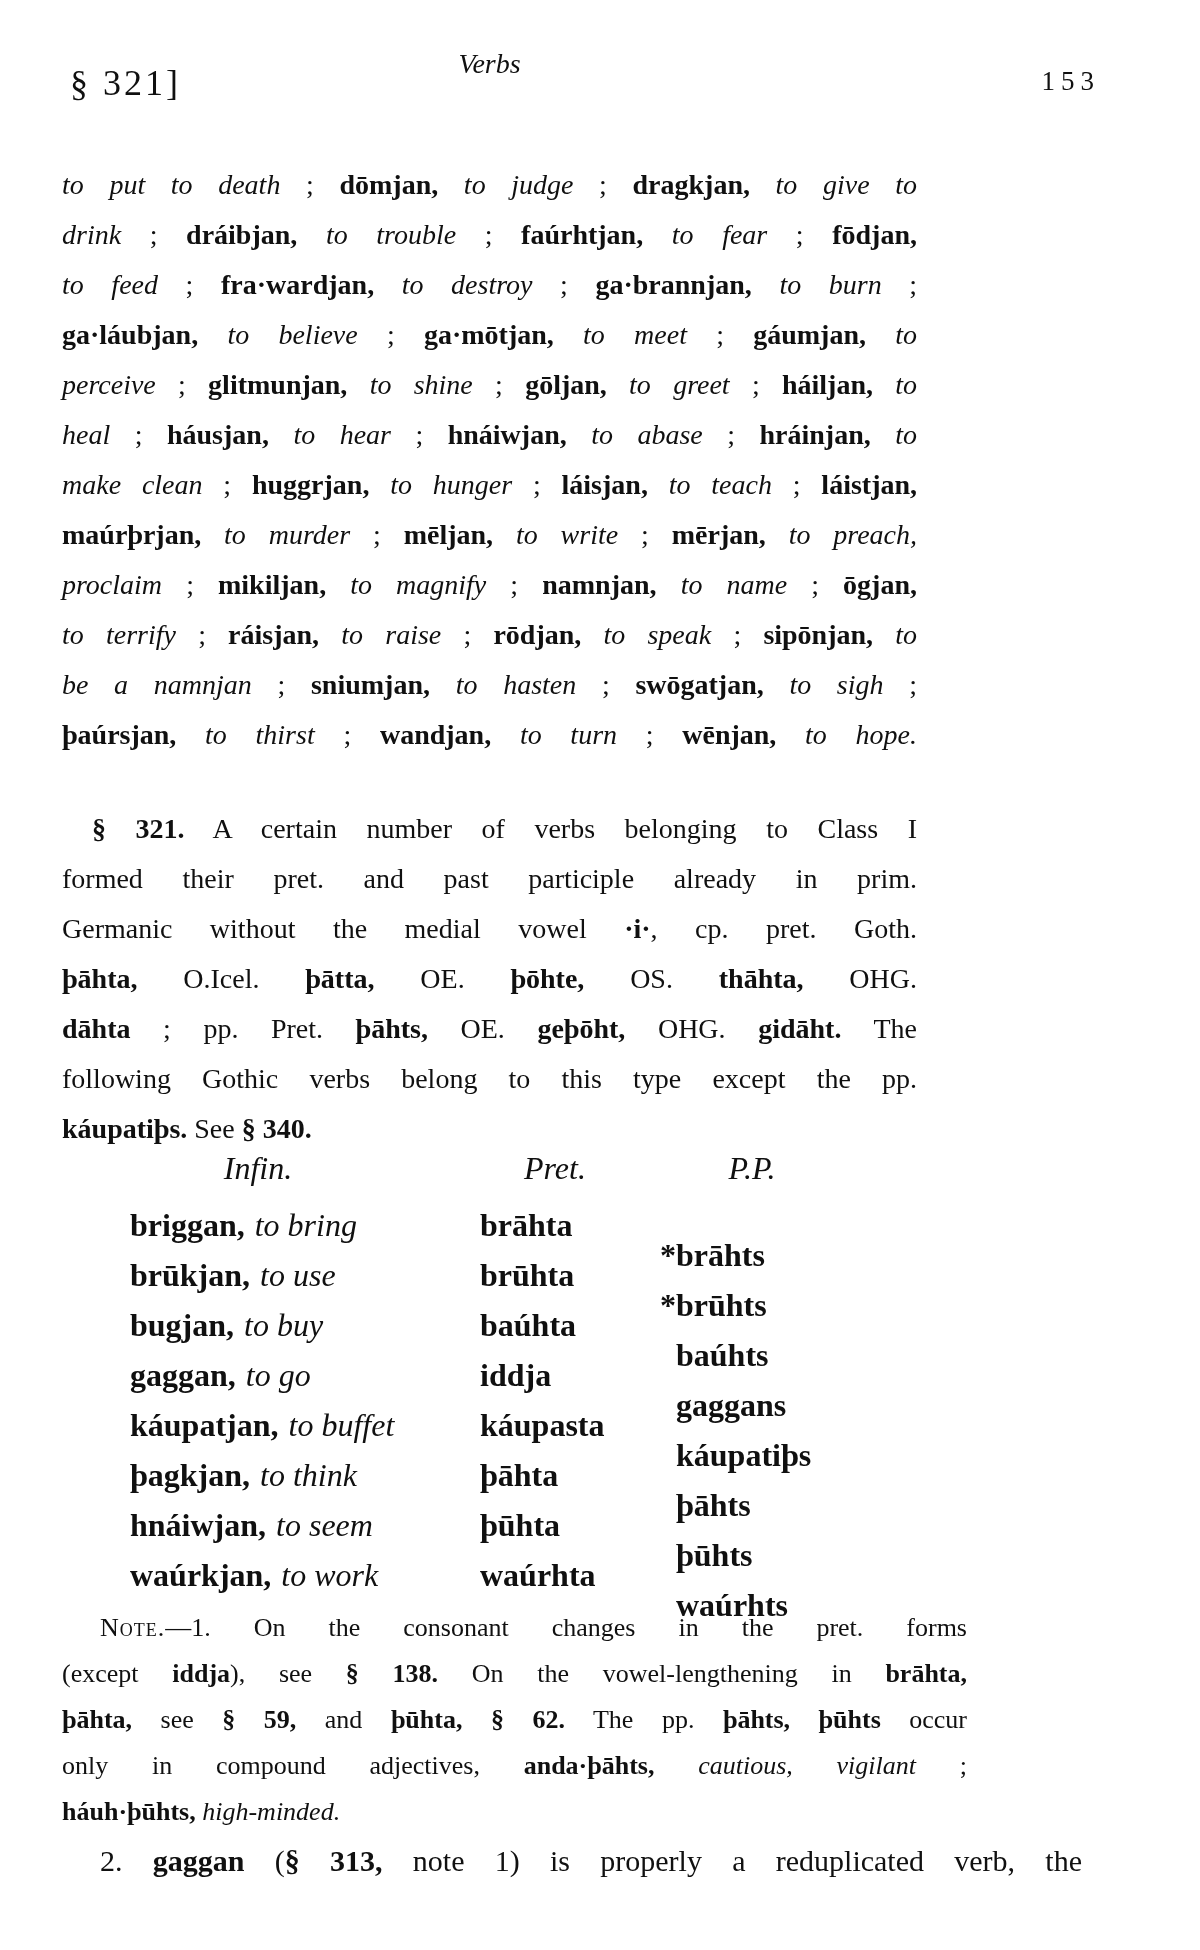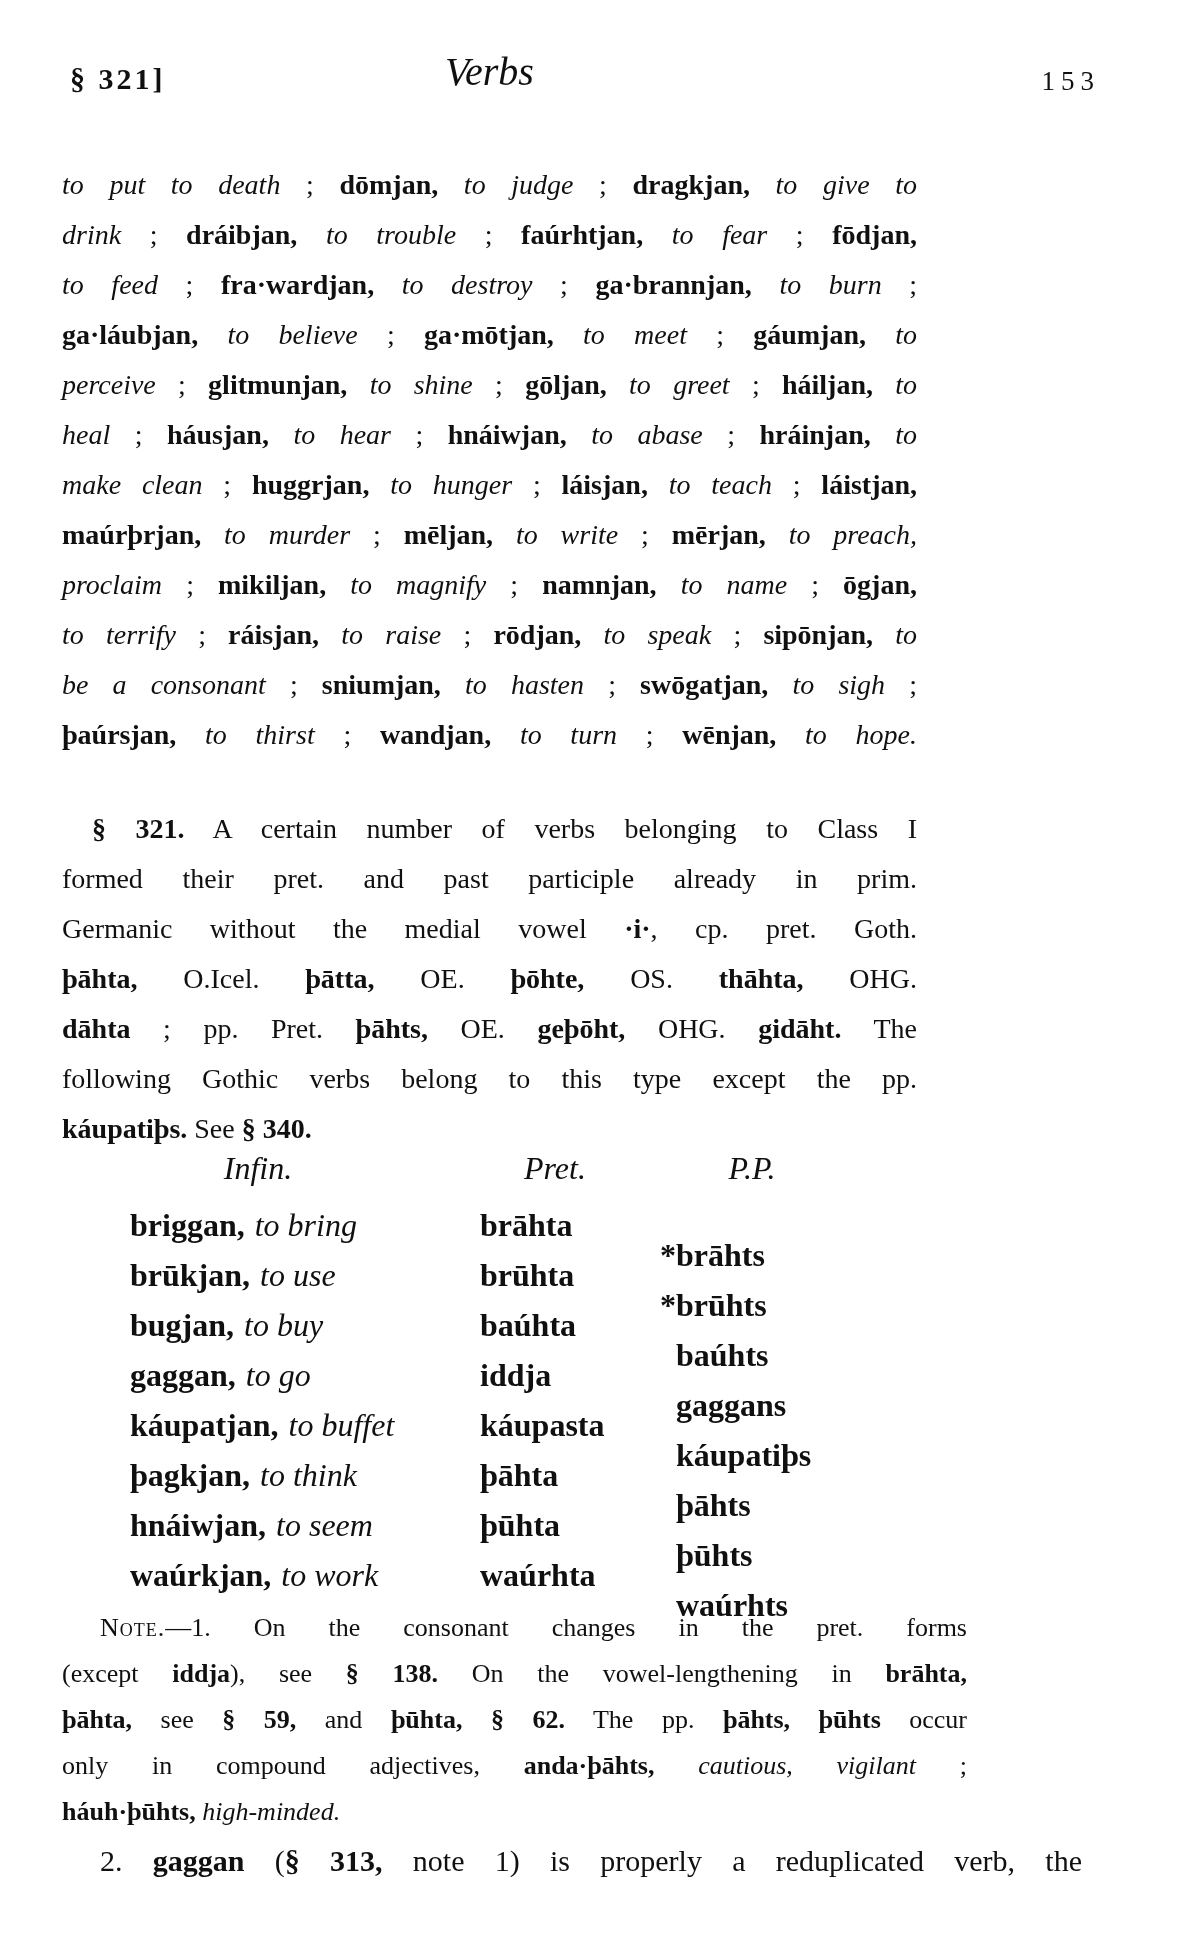--- a/index.html
+++ b/index.html
@@ -8,25 +8,25 @@
     width:1200px; height:1950px;
     margin:0 auto;
     background:#ffffff;
     color:#101010;
     font-family:"Liberation Serif","DejaVu Serif",serif;
     overflow:hidden;
   }
   
   .hdr-section {
     position:absolute; left:70px; top:62px;
-    font-size:30px; letter-spacing:3px;font-weight:bold;
+    font-size:36px; letter-spacing:3px;
   }
   .hdr-title {
     position:absolute; left:62px; top:48px; width:855px;
-    text-align:center; font-style:italic; font-size:40px;
+    text-align:center; font-style:italic; font-size:28px;
   }
   .hdr-page {
     position:absolute; left:990px; top:66px; width:110px;
     text-align:right; font-size:27px; letter-spacing:6px;
   }
   
   .tblock { position:absolute; }
   .tline {
     text-align:justify;
     text-align-last:justify;
@@ -74,21 +74,21 @@
       <div class="tline"><span class="s-i">to put to death</span><span class="s-r"> ; </span><span class="s-b">dōmjan, </span><span class="s-i">to judge</span><span class="s-r"> ; </span><span class="s-b">dragkjan, </span><span class="s-i">to give to</span></div>
       <div class="tline"><span class="s-i">drink</span><span class="s-r"> ; </span><span class="s-b">dráibjan, </span><span class="s-i">to trouble</span><span class="s-r"> ; </span><span class="s-b">faúrhtjan, </span><span class="s-i">to fear</span><span class="s-r"> ; </span><span class="s-b">fōdjan,</span></div>
       <div class="tline"><span class="s-i">to feed</span><span class="s-r"> ; </span><span class="s-b">fra·wardjan, </span><span class="s-i">to destroy</span><span class="s-r"> ; </span><span class="s-b">ga·brannjan, </span><span class="s-i">to burn</span><span class="s-r"> ;</span></div>
       <div class="tline"><span class="s-b">ga·láubjan, </span><span class="s-i">to believe</span><span class="s-r"> ; </span><span class="s-b">ga·mōtjan, </span><span class="s-i">to meet</span><span class="s-r"> ; </span><span class="s-b">gáumjan, </span><span class="s-i">to</span></div>
       <div class="tline"><span class="s-i">perceive</span><span class="s-r"> ; </span><span class="s-b">glitmunjan, </span><span class="s-i">to shine</span><span class="s-r"> ; </span><span class="s-b">gōljan, </span><span class="s-i">to greet</span><span class="s-r"> ; </span><span class="s-b">háiljan, </span><span class="s-i">to</span></div>
       <div class="tline"><span class="s-i">heal</span><span class="s-r"> ; </span><span class="s-b">háusjan, </span><span class="s-i">to hear</span><span class="s-r"> ; </span><span class="s-b">hnáiwjan, </span><span class="s-i">to abase</span><span class="s-r"> ; </span><span class="s-b">hráinjan, </span><span class="s-i">to</span></div>
       <div class="tline"><span class="s-i">make clean</span><span class="s-r"> ; </span><span class="s-b">huggrjan, </span><span class="s-i">to hunger</span><span class="s-r"> ; </span><span class="s-b">láisjan, </span><span class="s-i">to teach</span><span class="s-r"> ; </span><span class="s-b">láistjan,</span></div>
       <div class="tline"><span class="s-b">maúrþrjan, </span><span class="s-i">to murder</span><span class="s-r"> ; </span><span class="s-b">mēljan, </span><span class="s-i">to write</span><span class="s-r"> ; </span><span class="s-b">mērjan, </span><span class="s-i">to preach,</span></div>
       <div class="tline"><span class="s-i">proclaim</span><span class="s-r"> ; </span><span class="s-b">mikiljan, </span><span class="s-i">to magnify</span><span class="s-r"> ; </span><span class="s-b">namnjan, </span><span class="s-i">to name</span><span class="s-r"> ; </span><span class="s-b">ōgjan,</span></div>
       <div class="tline"><span class="s-i">to terrify</span><span class="s-r"> ; </span><span class="s-b">ráisjan, </span><span class="s-i">to raise</span><span class="s-r"> ; </span><span class="s-b">rōdjan, </span><span class="s-i">to speak</span><span class="s-r"> ; </span><span class="s-b">sipōnjan, </span><span class="s-i">to</span></div>
-      <div class="tline"><span class="s-i">be a consonant</span><span class="s-r"> ; </span><span class="s-b">sniumjan, </span><span class="s-i">to hasten</span><span class="s-r"> ; </span><span class="s-b">swōgatjan, </span><span class="s-i">to sigh</span><span class="s-r"> ;</span></div>
+      <div class="tline"><span class="s-i">be a namnjan</span><span class="s-r"> ; </span><span class="s-b">sniumjan, </span><span class="s-i">to hasten</span><span class="s-r"> ; </span><span class="s-b">swōgatjan, </span><span class="s-i">to sigh</span><span class="s-r"> ;</span></div>
       <div class="tline"><span class="s-b">þaúrsjan, </span><span class="s-i">to thirst</span><span class="s-r"> ; </span><span class="s-b">wandjan, </span><span class="s-i">to turn</span><span class="s-r"> ; </span><span class="s-b">wēnjan, </span><span class="s-i">to hope.</span></div>
     </div>
 
   <div class="tblock para2">
       <div class="tline ind"><span class="s-b">§ 321.</span><span class="s-r">  A certain number of verbs belonging to Class I</span></div>
       <div class="tline"><span class="s-r">formed their pret. and past participle already in prim.</span></div>
       <div class="tline"><span class="s-r">Germanic without the medial vowel </span><span class="s-b">·i·</span><span class="s-r">, cp. pret. Goth.</span></div>
       <div class="tline"><span class="s-b">þāhta,</span><span class="s-r"> O.Icel. </span><span class="s-b">þātta,</span><span class="s-r"> OE. </span><span class="s-b">þōhte,</span><span class="s-r"> OS. </span><span class="s-b">thāhta,</span><span class="s-r"> OHG.</span></div>
       <div class="tline"><span class="s-b">dāhta</span><span class="s-r"> ; pp. Pret. </span><span class="s-b">þāhts,</span><span class="s-r"> OE. </span><span class="s-b">geþōht,</span><span class="s-r"> OHG. </span><span class="s-b">gidāht.</span><span class="s-r">  The</span></div>
       <div class="tline"><span class="s-r">following Gothic verbs belong to this type except the pp.</span></div>

